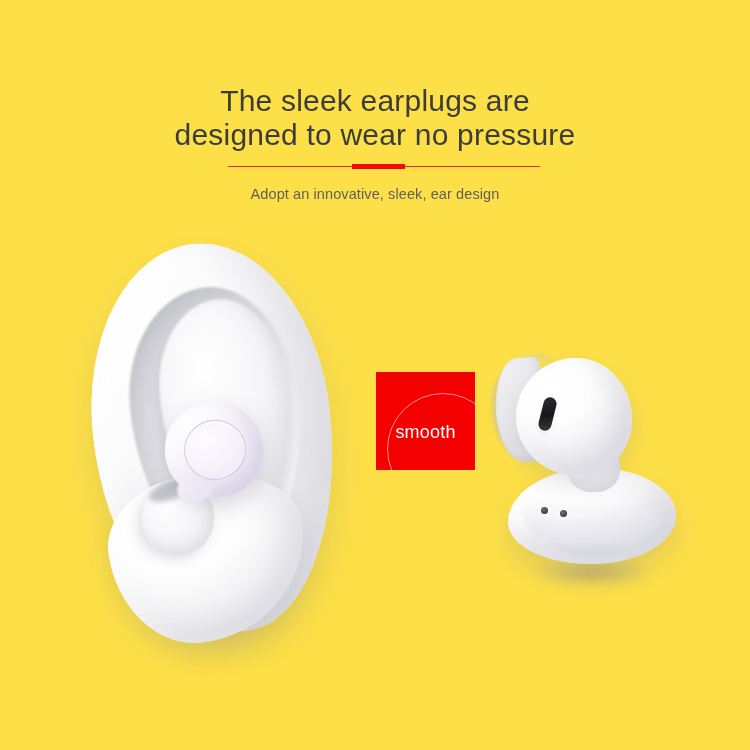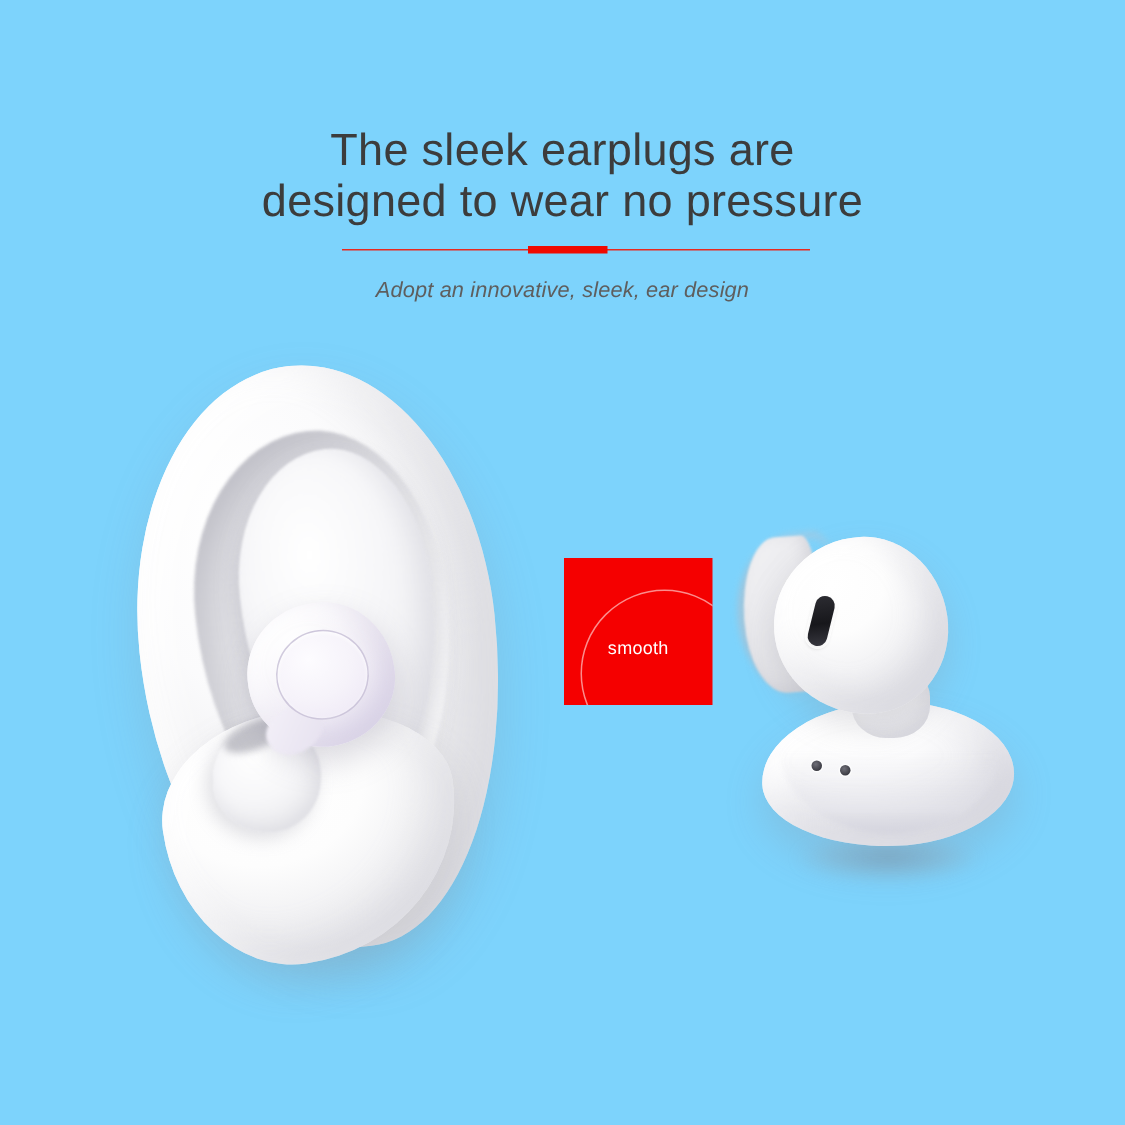--- a/index.html
+++ b/index.html
@@ -11,21 +11,21 @@
     height: 750px;
     overflow: hidden;
     font-family: "Liberation Sans", sans-serif;
     background: #ededed;
   }
 
   .poster {
     position: relative;
     width: 750px;
     height: 750px;
-    background: #7dd3fc;
+    background: #fde047;
     overflow: hidden;
   }
 
   
   .header {
     position: absolute;
     left: 0;
     top: 84px;
     width: 750px;
     text-align: center;
@@ -64,21 +64,21 @@
   }
 
   .subtitle {
     margin-top: 12px;
     color: #5e5e5e;
     font-size: 14.5px;
     line-height: 21px;
     font-weight: 400;
     letter-spacing: 0.1px;
   }
-  .subtitle div { white-space: nowrap; font-style: italic; }
+  .subtitle div { white-space: nowrap; }
 
   
   .ear-stage {
     position: absolute;
     left: 70px;
     top: 235px;
     width: 310px;
     height: 420px;
   }
 
@@ -242,21 +242,21 @@
   .badge-label {
     position: absolute;
     left: 0;
     top: 0;
     width: 99px;
     height: 116px;
     display: flex;
     align-items: center;
     justify-content: center;
     color: #ffffff;
-    font-size: 12px;
+    font-size: 18px;
     font-weight: 400;
     letter-spacing: 0.2px;
     padding-top: 4px;
     box-sizing: border-box;
   }
 
   
   .bud-stage {
     position: absolute;
     left: 490px;

